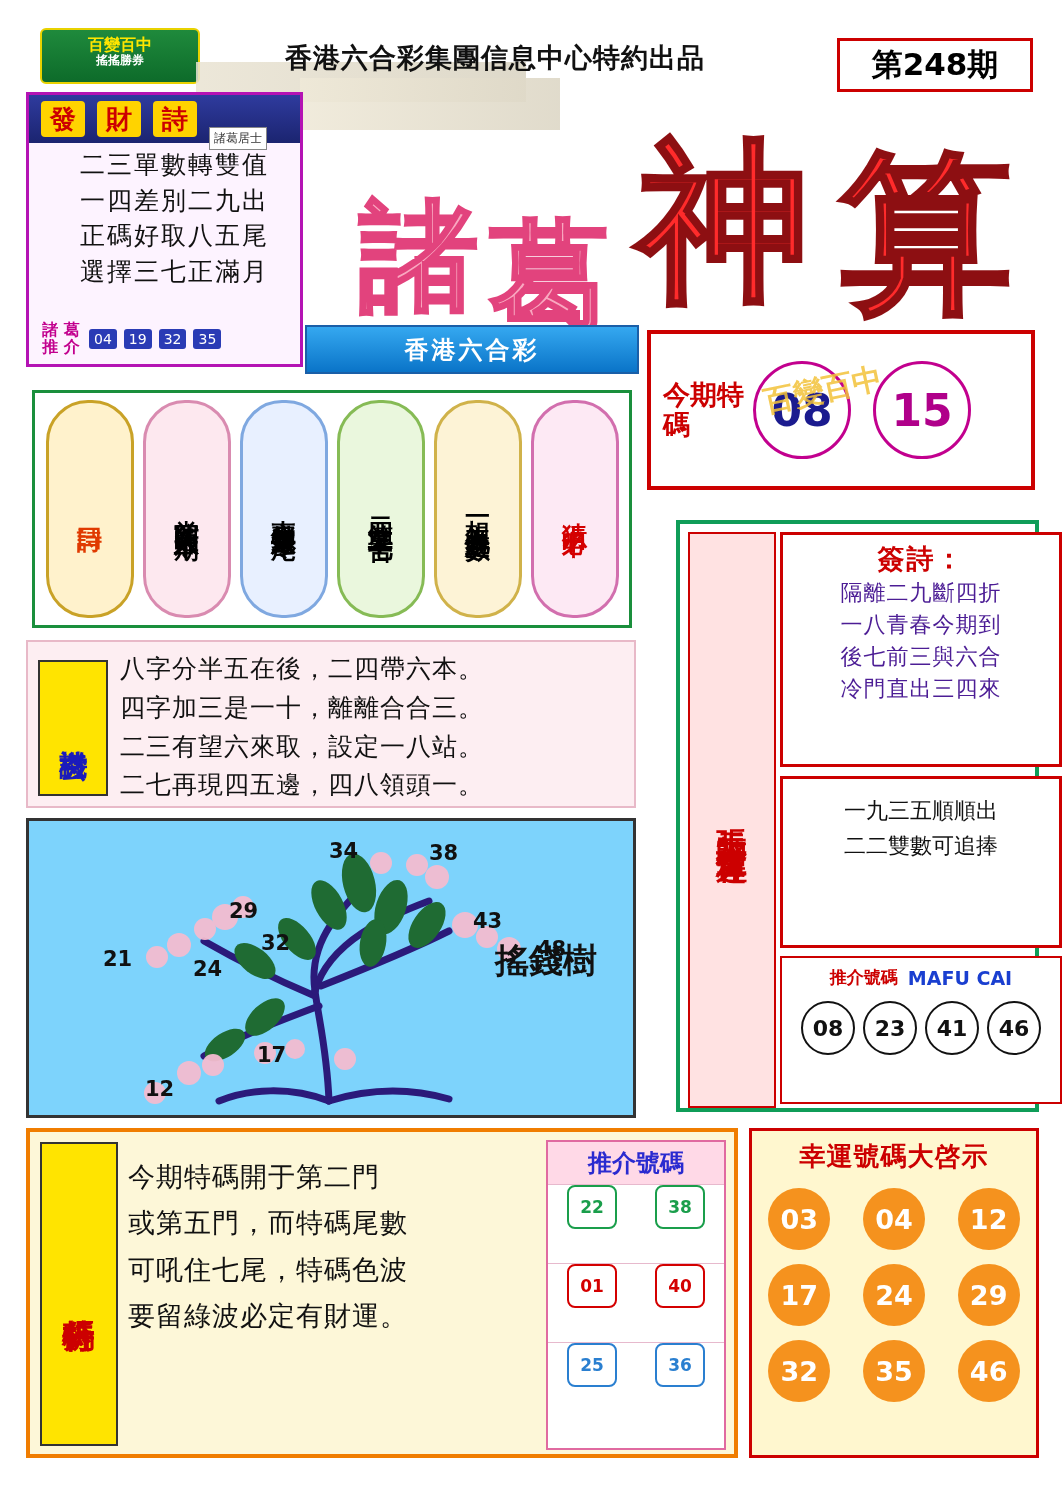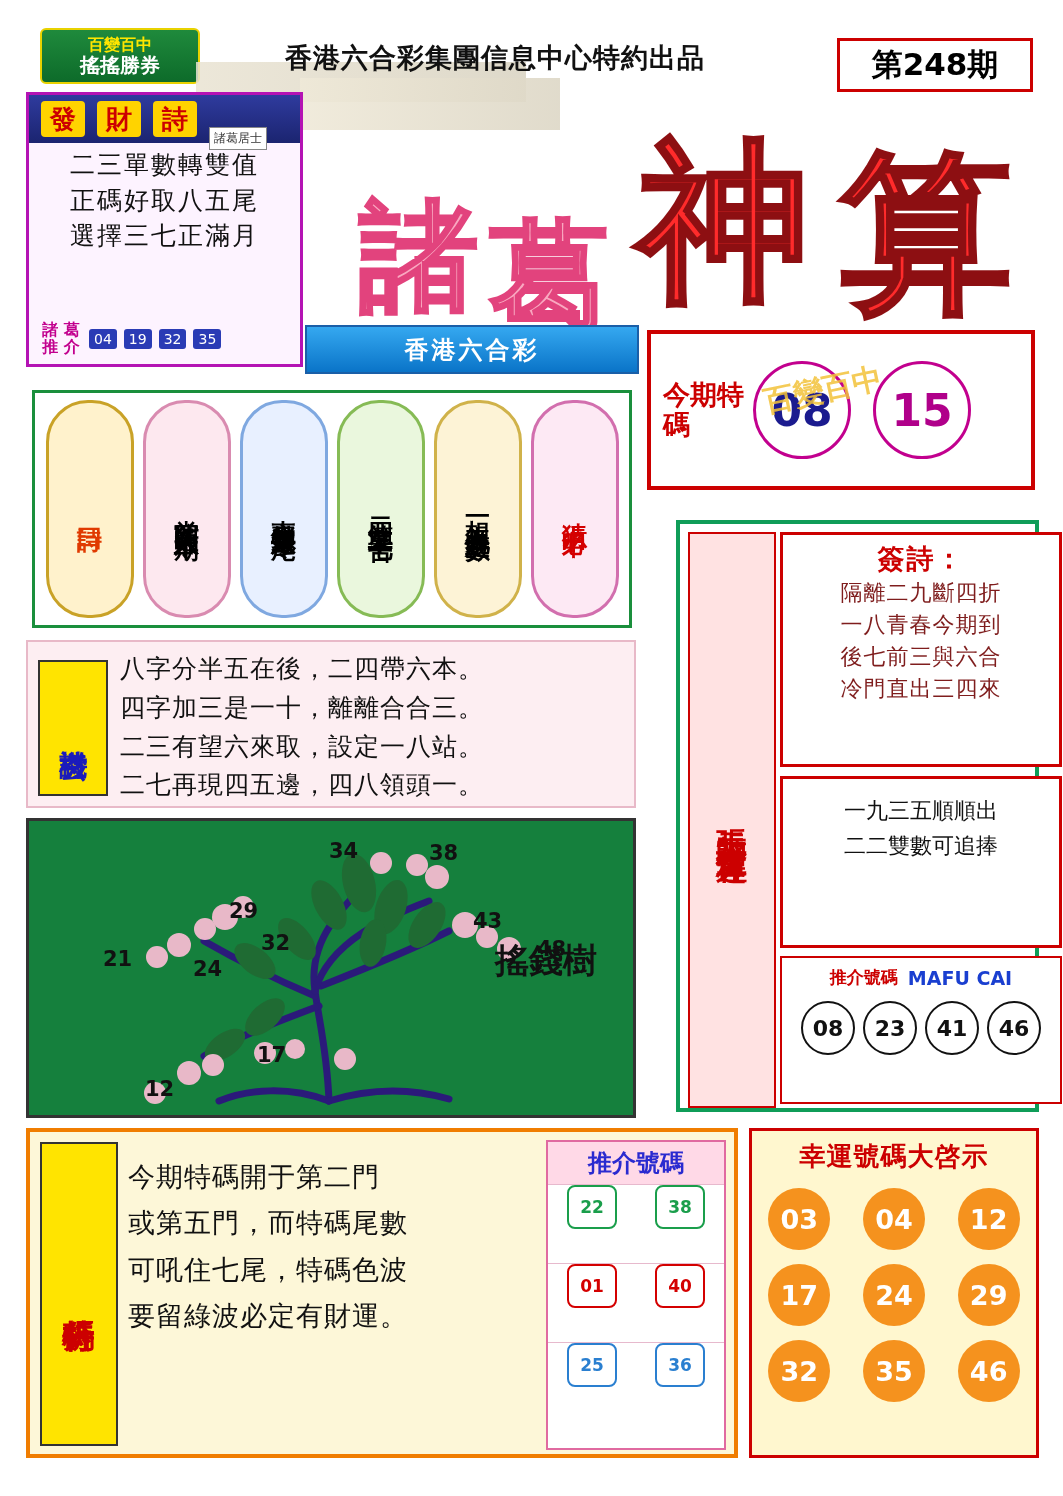--- a/index.html
+++ b/index.html
@@ -13,41 +13,41 @@
   .abs{position:absolute;}
   .vert{writing-mode:vertical-rl;text-orientation:upright;}
   .ctr{display:flex;align-items:center;justify-content:center;}
 
   
   #logo{left:40px;top:28px;width:160px;height:56px;
         background:linear-gradient(#1f8a3c,#0d6b2a);border-radius:6px;
         border:2px solid #e8d200;color:#ffe600;font-weight:bold;
         font-size:16px;line-height:1.1;text-align:center;padding-top:6px;
         box-sizing:border-box;}
-  #logo .l2{color:#fff;font-size:20px;}
+  #logo .l2{color:#fff;font-size:12px;}
   #hdr-title{left:215px;top:40px;width:560px;text-align:center;
       font-size:27px;font-weight:bold;color:#111;letter-spacing:1px;}
   #hdr-smudge{left:196px;top:62px;width:330px;height:40px;
       background:linear-gradient(90deg,#e9e3d2,#d8d2c0);opacity:.85;}
   #hdr-smudge2{left:300px;top:78px;width:260px;height:52px;
       background:linear-gradient(90deg,#efe9d8,#ddd7c6);opacity:.9;}
   #issue{right:30px;top:38px;width:190px;height:48px;border:3px solid #c00;
       background:#fff;color:#000;font-size:31px;font-weight:bold;}
 
   
   #poembox{left:26px;top:92px;width:277px;height:275px;
       border:3px solid #b413b4;background:#fdf3ff;box-sizing:border-box;}
   #poem-hdr{position:absolute;left:0;top:0;width:100%;height:48px;
       background:linear-gradient(#2f3b9e,#1b2470);display:flex;align-items:center;}
   .ph-ch{width:44px;height:36px;margin-left:12px;background:#ffd300;
       color:#c00;font-size:26px;font-weight:bold;border-radius:4px;
       display:flex;align-items:center;justify-content:center;}
   #poem-hdr .tagline{margin-left:12px;background:#fff;border:1px solid #888;
       font-size:12px;color:#333;padding:2px 4px;margin-top:39px;}
-  #poem-lines{position:absolute;left:0;top:52px;width:100%;}
+  #poem-lines{position:absolute;left:0;top:52px;width:100%;padding-left:10px;}
   #poem-lines div{font-size:25px;color:#111;text-align:center;line-height:1.42;
       letter-spacing:2px;}
   #poem-rec{position:absolute;left:10px;bottom:8px;display:flex;align-items:center;gap:6px;}
   #poem-rec .lbl{color:#c2008e;font-size:16px;font-weight:bold;line-height:1.05;
       width:44px;text-align:center;}
   #poem-rec .nums{display:flex;gap:7px;}
   #poem-rec .n{background:#2a3bb5;color:#fff;font-size:14px;
       padding:2px 5px;border-radius:3px;}
 
   
@@ -84,38 +84,38 @@
   
   #xuan{left:26px;top:640px;width:610px;height:168px;background:#fdeef2;
       border:2px solid #e8b9c8;box-sizing:border-box;}
   #xuan .tag{position:absolute;left:10px;top:18px;width:66px;height:132px;
       background:#ffe400;border:2px solid #333;color:#1b1bbb;font-size:28px;
       font-weight:bold;display:flex;align-items:center;justify-content:center;}
   #xuan .lines{position:absolute;left:92px;top:8px;}
   #xuan .lines div{font-size:25px;line-height:1.55;color:#111;letter-spacing:1px;}
 
   
-  #tree{left:26px;top:818px;width:610px;height:300px;background:#15803d;
+  #tree{left:26px;top:818px;width:610px;height:300px;background:#7dd3fc;
       border:3px solid #333;box-sizing:border-box;overflow:hidden;}
   #tree .num{position:absolute;font-size:21px;font-weight:bold;color:#111;}
   #tree .shake{position:absolute;right:36px;top:118px;font-size:34px;
       font-weight:bold;color:#111;line-height:1.25;text-align:center;}
 
   
   #rpanel{right:24px;top:520px;width:363px;height:592px;border:4px solid #0f9d58;
       background:#fff;box-sizing:border-box;}
   #zhang{position:absolute;left:8px;top:8px;width:84px;height:572px;
       background:#ffe2e2;border:2px solid #c00;display:flex;align-items:center;
       justify-content:center;}
   #zhang .t{font-size:31px;font-weight:bold;color:#c00;letter-spacing:3px;}
   #qian{position:absolute;left:100px;top:8px;width:282px;height:235px;
       border:3px solid #c00;background:#fff;box-sizing:border-box;}
   #qian .h{color:#c00;font-size:27px;font-weight:bold;text-align:center;
       margin-top:6px;letter-spacing:2px;}
-  #qian .l{font-size:22px;color:#7f1d1d;text-align:center;line-height:1.45;letter-spacing:1px;}
+  #qian .l{font-size:22px;color:#4c1d95;text-align:center;line-height:1.45;letter-spacing:1px;}
   #song{position:absolute;left:100px;top:252px;width:282px;height:172px;
       border:3px solid #c00;background:#fff;box-sizing:border-box;}
   #song .h{color:#0a7d2f;font-size:28px;font-weight:bold;text-align:center;margin-top:8px;}
   #song .l{font-size:22px;color:#111;text-align:center;line-height:1.6;}
   #rec{position:absolute;left:100px;top:432px;width:282px;height:148px;
       border:2px solid #c00;background:#fff;box-sizing:border-box;}
   #rec .hrow{display:flex;align-items:center;justify-content:center;gap:10px;margin-top:8px;}
   #rec .hz{color:#c00;font-size:17px;font-weight:bold;}
   #rec .en{color:#1a3fd0;font-size:19px;font-weight:bold;}
   #rec .balls{display:flex;justify-content:center;gap:8px;margin-top:12px;}
@@ -166,20 +166,21 @@
 
 <div class="abs" id="poembox">
   <div id="poem-hdr">
     <div class="ph-ch">發</div>
     <div class="ph-ch">財</div>
     <div class="ph-ch">詩</div>
     <div class="tagline">諸葛居士</div>
   </div>
   <div id="poem-lines">
     <div>二三單數轉雙值</div>
+    <div>一四差別二九出</div>
     <div>正碼好取八五尾</div>
     <div>選擇三七正滿月</div>
   </div>
   <div id="poem-rec">
     <div class="lbl">
       <div>諸 葛</div>
       <div>推 介</div>
     </div>
     <div class="nums">
       <span class="n">04</span>

